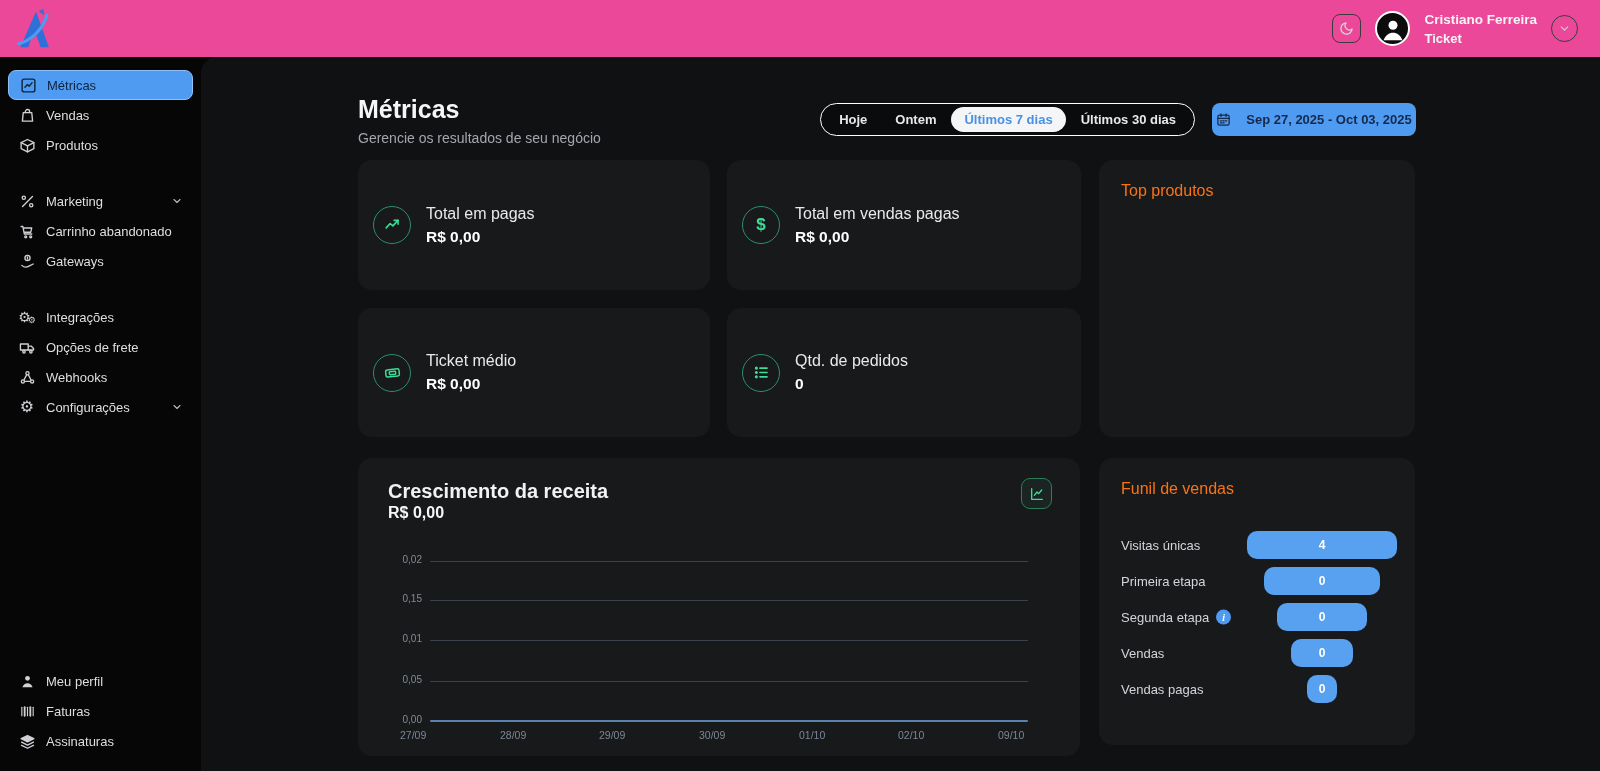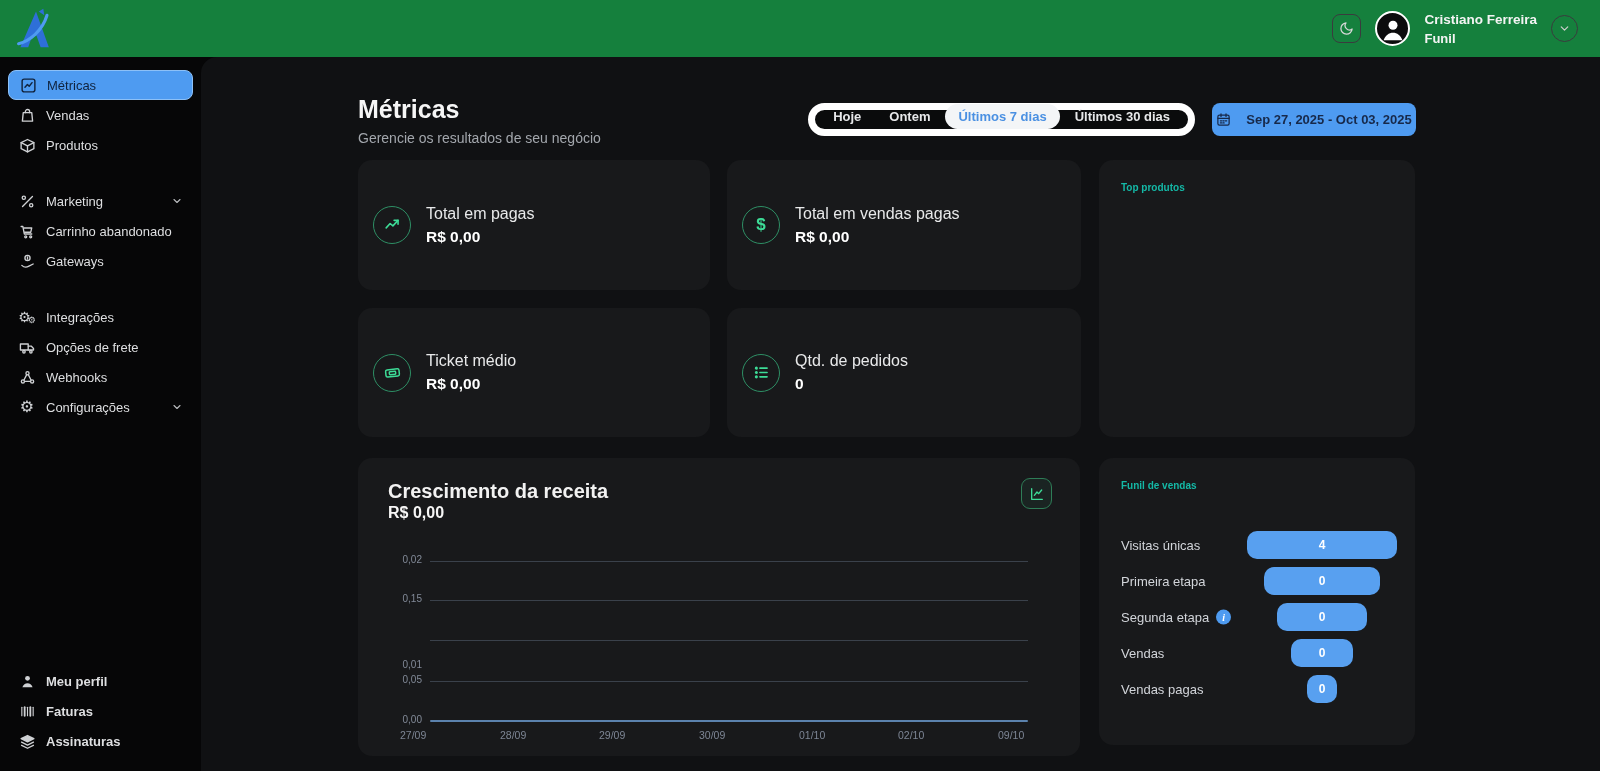--- a/index.html
+++ b/index.html
@@ -9,21 +9,21 @@
     font-family:"Liberation Sans", sans-serif;
     color:#ececec;
     overflow:hidden;
     position:relative;
   }
 
   
   .topbar {
     position:absolute; top:0; left:0; width:1600px; height:57px;
     display:flex; align-items:center; justify-content:space-between;
-    padding:0 22px 0 14px; background:#15803d; z-index:5;
+    padding:0 22px 0 14px; background:#ec4899; z-index:5;
   }
   .logo { width:44px; height:46px; display:block; }
   .topbar-right { display:flex; align-items:center; gap:14px; }
   .icon-btn {
     width:29px; height:29px; border-radius:8px;
     border:1px solid #3a3b3e; background:transparent;
     display:flex; align-items:center; justify-content:center;
     color:#d8d8d8; cursor:pointer;
   }
   .avatar {
@@ -52,34 +52,34 @@
     font-size:13px;
   }
   .nav-item .nav-ic { width:18px; height:18px; display:flex; align-items:center; justify-content:center; color:#cfd1d4; flex:0 0 18px; font-size:14px; line-height:1; }
   .nav-item.active {
     background:#4e9bf1; border:1px solid #8cc0f7; color:#10233d;
   }
   .nav-item.active .nav-ic { color:#10233d; }
   .nav-item .nav-label { flex:1 1 auto; white-space:nowrap; }
   .nav-item .nav-caret { color:#b8babd; display:flex; }
   .nav-gap { height:26px; flex:0 0 auto; }
-  .nav-bottom { margin-top:auto;font-weight:bold; }
+  .nav-bottom { margin-top:auto; }
 
   
   .main {
     position:absolute; top:57px; left:201px; width:1399px; height:714px;
     background:#101113; border-top-left-radius:16px;
   }
   .page-title { position:absolute; left:157px; top:38px; font-size:25px; font-weight:700; color:#f6f6f6; }
   .page-subtitle { position:absolute; left:157px; top:73px; font-size:14px; color:#a3a7ad; }
 
   .segmented {
     position:absolute; top:46px; right:405px; height:33px;
-    display:flex; align-items:flex-end; gap:2px;
-    background:#0a0b0c; border:7px solid #ffffff; border-radius:999px;
+    display:flex; align-items:center; gap:2px;
+    background:#0a0b0c; border:1px solid #ffffff; border-radius:999px;
     padding:0 5px;
   }
   .seg-btn {
     border:none; background:transparent; color:#e7e8ea;
     font-size:13px; font-weight:600; padding:0 13px; height:25px;
     border-radius:999px; cursor:pointer; font-family:inherit; white-space:nowrap;
   }
   .seg-btn.selected { background:#f3f5f7; color:#4a90e2; }
 
   .date-btn {
@@ -96,21 +96,21 @@
   .m-ic {
     width:38px; height:38px; border-radius:50%;
     border:1.5px solid #2e8f65; color:#3ddc97;
     display:flex; align-items:center; justify-content:center; flex:0 0 38px;
     font-weight:700; font-size:17px;
   }
   .m-label { font-size:16px; color:#e8e9ea; margin-bottom:5px; }
   .m-value { font-size:15.5px; font-weight:700; color:#ffffff; }
 
   
-  .panel-title { position:absolute; left:22px; top:22px; font-size:10px; font-weight:700; color:#14b8a6; }
+  .panel-title { position:absolute; left:22px; top:22px; font-size:16px; font-weight:400; color:#f97316; }
 
   
   .chart-title { position:absolute; left:30px; top:22px; font-size:20px; font-weight:700; color:#f2f2f2; }
   .chart-value { position:absolute; left:30px; top:46px; font-size:16px; font-weight:700; color:#f6f6f6; }
   .chart-btn {
     position:absolute; right:28px; top:20px; width:31px; height:31px;
     border-radius:9px; border:1.5px solid #2e7d57; background:rgba(61,220,151,0.06);
     display:flex; align-items:center; justify-content:center; color:#3ddc97; cursor:pointer;
   }
   .gridline { position:absolute; left:72px; width:598px; height:1px; background:#3a414b; }
@@ -154,21 +154,21 @@
         </svg>
     </button>
     <div class="avatar">
       <svg width="30" height="30" viewBox="0 0 24 24" fill="#ffffff">
           <circle cx="12" cy="9" r="3.6"></circle>
           <path d="M4.5 21c1.4-4 4.2-6 7.5-6s6.1 2 7.5 6z"></path>
         </svg>
     </div>
     <div class="user-block">
       <div class="user-name">Cristiano Ferreira</div>
-      <div class="user-role">Funil</div>
+      <div class="user-role">Ticket</div>
     </div>
     <button class="chev-btn">
       <svg width="13" height="13" viewBox="0 0 24 24" fill="none" stroke="currentColor" stroke-width="2.2" stroke-linecap="round" stroke-linejoin="round">
           <polyline points="6 9 12 15 18 9"></polyline>
         </svg>
     </button>
   </div>
 </header>
 
 <nav class="sidebar">
@@ -404,21 +404,21 @@
     <button class="chart-btn">
       <svg width="16" height="16" viewBox="0 0 24 24" fill="none" stroke="currentColor" stroke-width="2" stroke-linecap="round" stroke-linejoin="round">
           <path d="M4 4v16h16"></path>
           <polyline points="8 14 12 9 14.5 11.5 19 6"></polyline>
         </svg>
     </button>
 
     <div>
       <div class="ytick" style="top:96px;">0,02</div>
       <div class="ytick" style="top:135px;">0,15</div>
-      <div class="ytick" style="top:175px;margin-top:26px;">0,01</div>
+      <div class="ytick" style="top:175px;">0,01</div>
       <div class="ytick" style="top:216px;">0,05</div>
       <div class="ytick" style="top:256px;">0,00</div>
 
       <div class="gridline" style="top:103px;"></div>
       <div class="gridline" style="top:142px;"></div>
       <div class="gridline" style="top:182px;"></div>
       <div class="gridline" style="top:223px;"></div>
       <div class="zeroline" style="top:262px;"></div>
 
       <div class="xtick" style="left:72px;">27/09</div>

